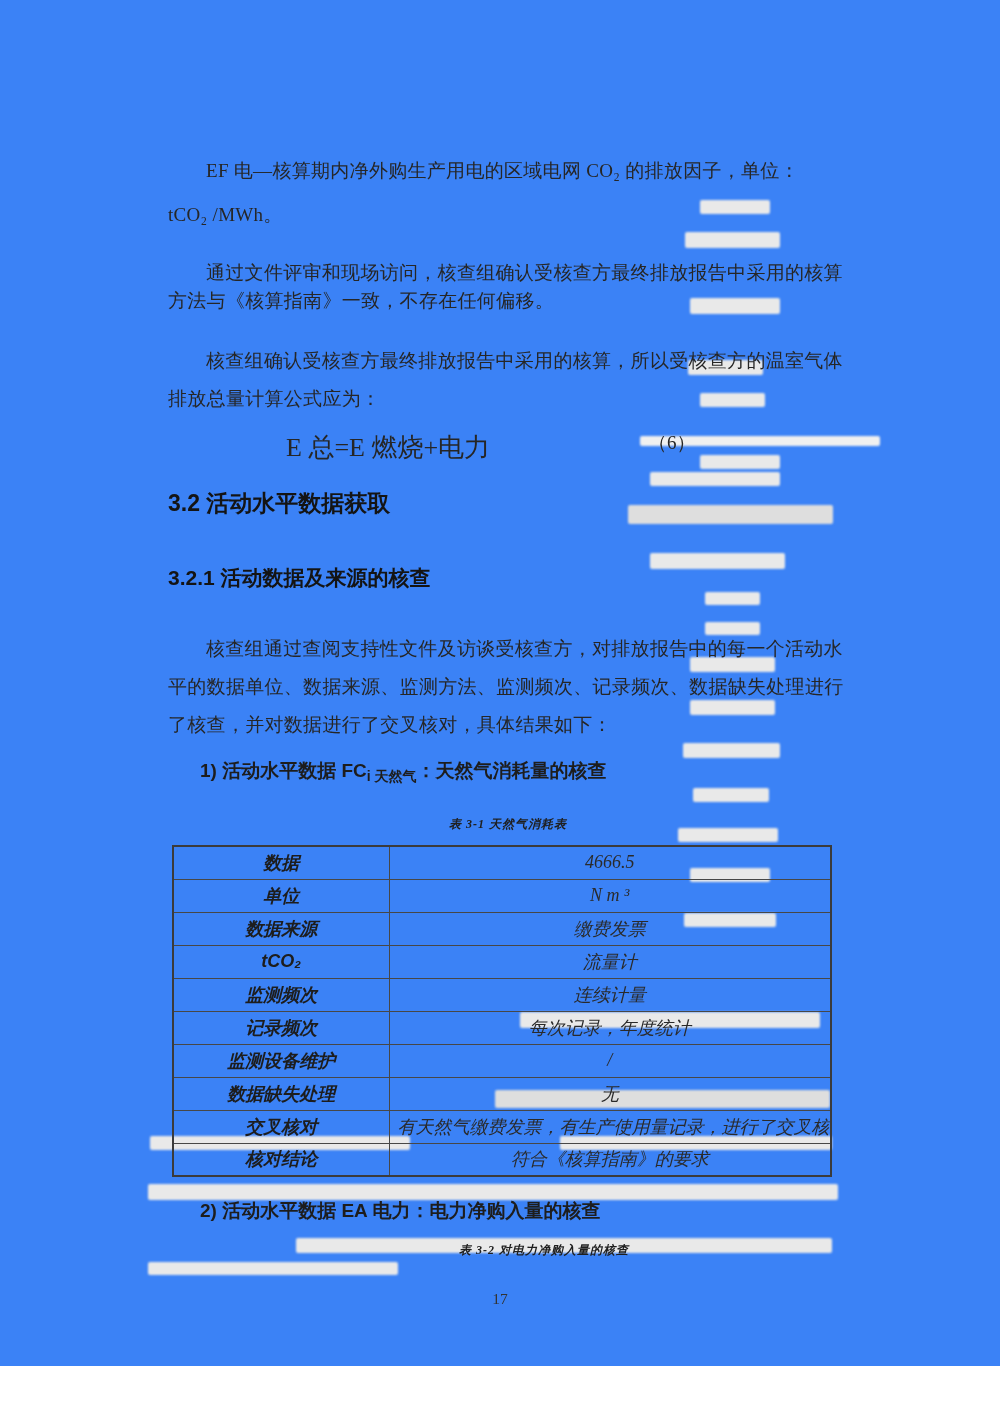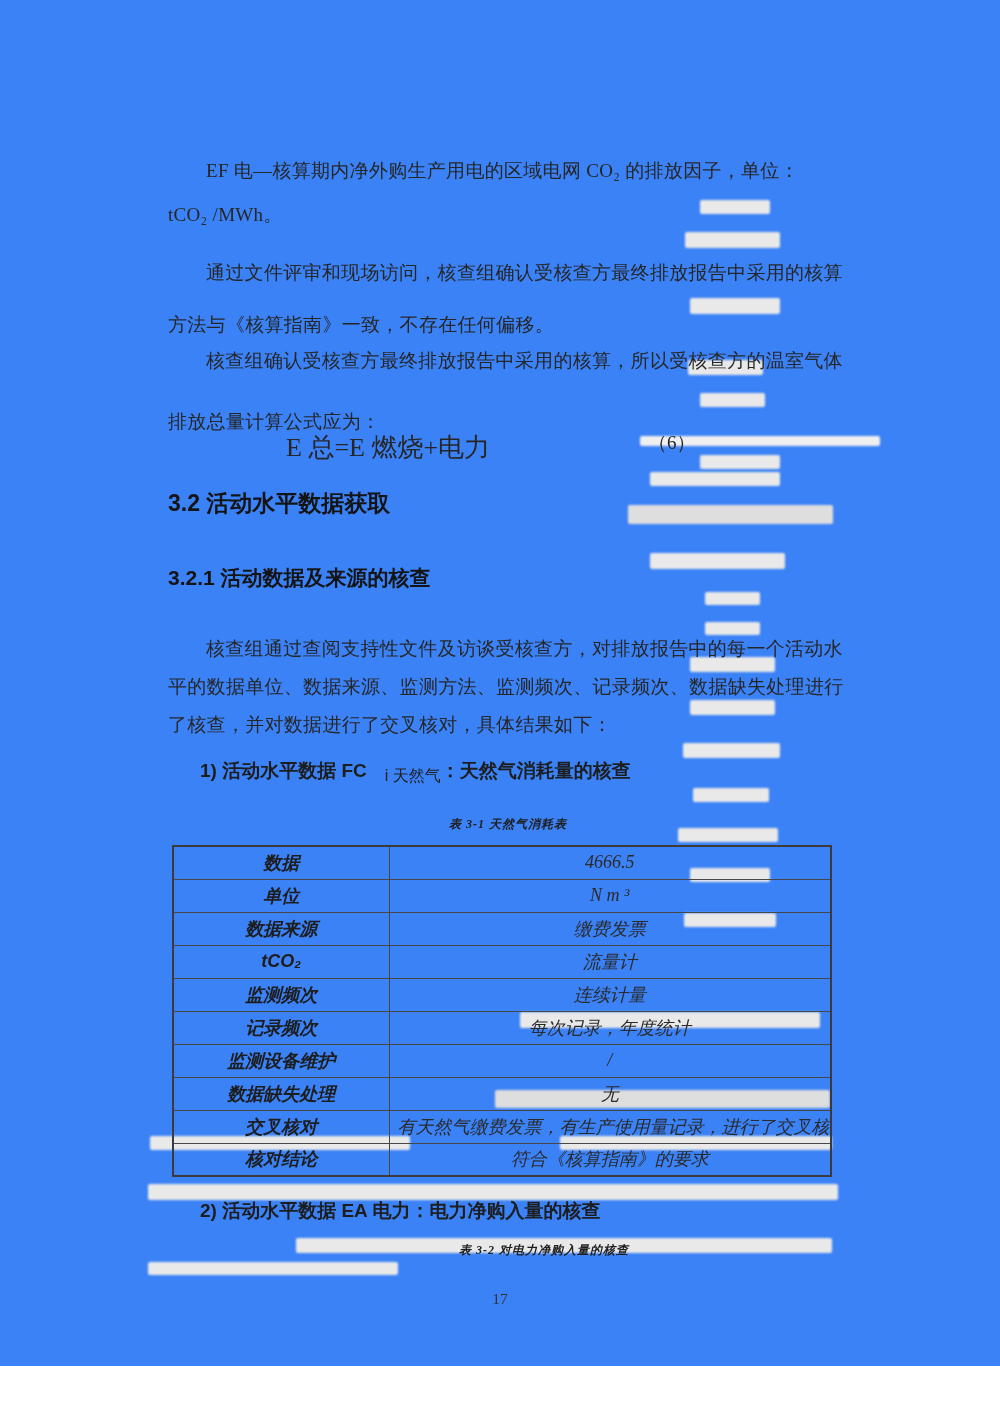--- a/index.html
+++ b/index.html
@@ -56,24 +56,23 @@
   .list-item {
     position: absolute;
     left: 200px;
     font-family: "Liberation Sans", "DejaVu Sans", sans-serif;
     font-weight: bold;
     font-size: 19px;
     color: #1d1d1d;
     white-space: nowrap;
   }
   .list-item .sub {
-    font-size: 16px;
+    font-size: 14px;
     vertical-align: -4px;
-    font-weight: normal;
-    margin-left: 18px;
+    font-weight: bold;
   }
 
   .table-caption {
     position: absolute;
     left: 8px;
     width: 100%;
     text-align: center;
     font-size: 12px;
     font-style: italic;
     font-weight: 600;
@@ -157,24 +156,24 @@
     <div class="bleed" style="left:296px; top:1238px; width:536px; height:15px;"></div>
     <div class="bleed" style="left:148px; top:1262px; width:250px; height:13px;"></div>
   </div>
 
   <div class="content">
 
     <div class="line indent" style="top:158px;">EF 电—核算期内净外购生产用电的区域电网 CO₂ 的排放因子，单位：</div>
     <div class="line" style="top:202px;">tCO₂ /MWh。</div>
 
     <div class="line indent" style="top:260px;">通过文件评审和现场访问，核查组确认受核查方最终排放报告中采用的核算</div>
-    <div class="line" style="top:312px;text-align:right;">方法与《核算指南》一致，不存在任何偏移。</div>
+    <div class="line" style="top:288px;text-align:right;">方法与《核算指南》一致，不存在任何偏移。</div>
 
     <div class="line indent" style="top:348px;">核查组确认受核查方最终排放报告中采用的核算，所以受核查方的温室气体</div>
-    <div class="line" style="top:409px;">排放总量计算公式应为：</div>
+    <div class="line" style="top:386px;">排放总量计算公式应为：</div>
 
     <div class="formula-row">E 总=E 燃烧+电力</div>
     <div class="formula-num">（6）</div>
 
     <div class="h-section h32">3.2 活动水平数据获取</div>
     <div class="h-section h321">3.2.1 活动数据及来源的核查</div>
 
     <div class="line indent" style="top:636px;">核查组通过查阅支持性文件及访谈受核查方，对排放报告中的每一个活动水</div>
     <div class="line" style="top:674px;">平的数据单位、数据来源、监测方法、监测频次、记录频次、数据缺失处理进行</div>
     <div class="line" style="top:712px;">了核查，并对数据进行了交叉核对，具体结果如下：</div>

